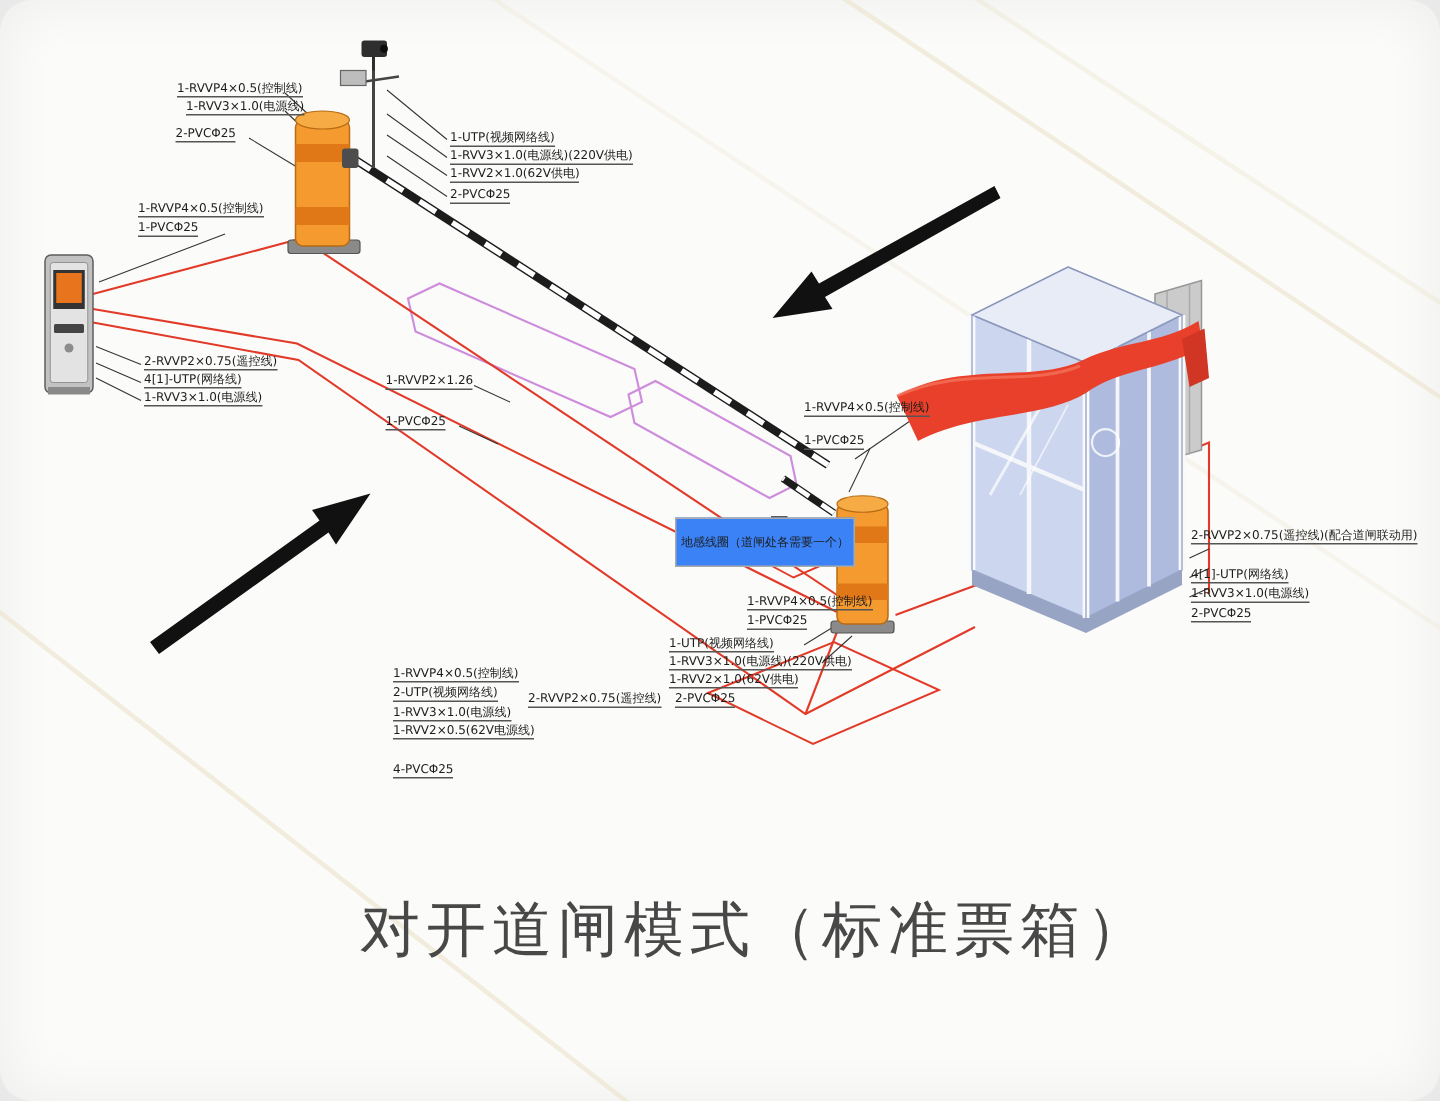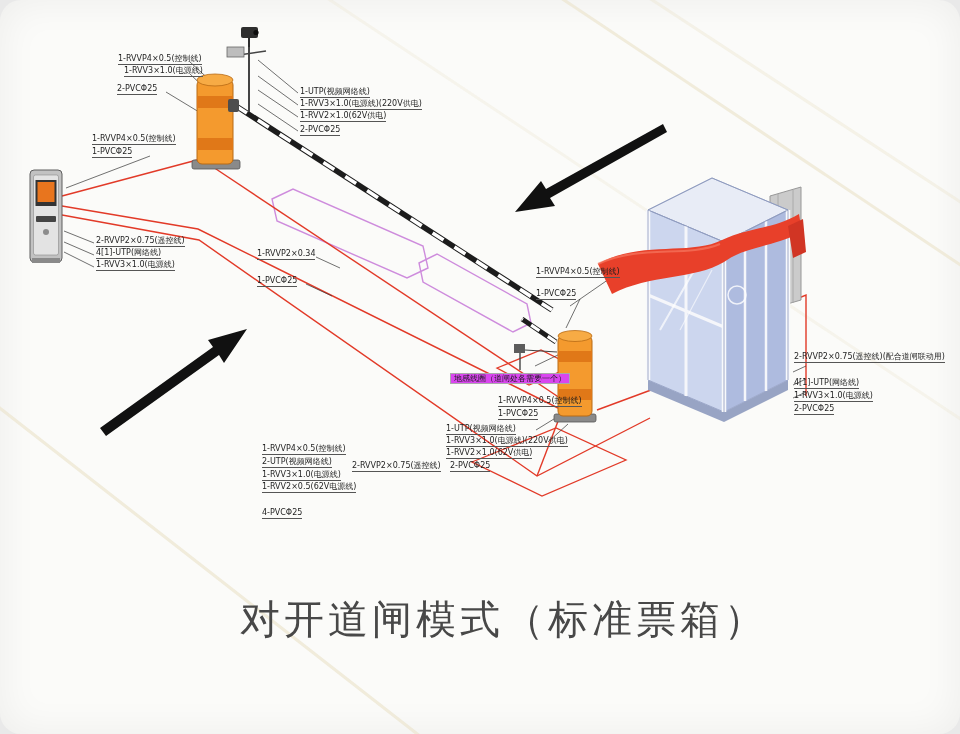--- a/index.html
+++ b/index.html
@@ -10,21 +10,21 @@
     box-shadow:inset 0 0 40px rgba(0,0,0,0.06);
     border-radius:21px;
   }
   svg{position:absolute;left:0;top:0;}
   .label-layer{position:absolute;left:0;top:0;width:960px;height:734px;pointer-events:none;}
   .lbl{
     position:absolute;font-size:8px;line-height:1.15;color:#1d1d1d;
     white-space:nowrap;letter-spacing:0;
   }
   .lbl.u{border-bottom:1px solid #555;padding-bottom:1px;}
-  .lbl.bg{background:#d946ef;padding:0 3px;border:0.5px solid #aaa;margin-top:28px;}
+  .lbl.bg{background:#3b82f6;padding:11px 3px;border:0.5px solid #aaa;}
   .diagram-title{
     position:absolute;left:0;right:0;top:592px;text-align:center;
     font-size:40px;font-weight:500;color:#484848;letter-spacing:4px;padding-left:48px;
   }
 </style>
 </head>
 <body>
 
 <div class="canvas">
 
@@ -177,21 +177,21 @@
       <div class="lbl u" style="left: 117px; top: 84px;">2-PVCΦ25</div>
       <div class="lbl u" style="left: 92px; top: 134px;">1-RVVP4×0.5(控制线)</div>
       <div class="lbl u" style="left: 92px; top: 147px;">1-PVCΦ25</div>
       <div class="lbl u" style="left: 300px; top: 87px;">1-UTP(视频网络线)</div>
       <div class="lbl u" style="left: 300px; top: 99px;">1-RVV3×1.0(电源线)(220V供电)</div>
       <div class="lbl u" style="left: 300px; top: 111px;">1-RVV2×1.0(62V供电)</div>
       <div class="lbl u" style="left: 300px; top: 125px;">2-PVCΦ25</div>
       <div class="lbl u" style="left: 96px; top: 236px;">2-RVVP2×0.75(遥控线)</div>
       <div class="lbl u" style="left: 96px; top: 248px;">4[1]-UTP(网络线)</div>
       <div class="lbl u" style="left: 96px; top: 260px;">1-RVV3×1.0(电源线)</div>
-      <div class="lbl u" style="left: 257px; top: 249px;">1-RVVP2×0.34</div>
+      <div class="lbl u" style="left: 257px; top: 249px;">1-RVVP2×1.26</div>
       <div class="lbl u" style="left: 257px; top: 276px;">1-PVCΦ25</div>
       <div class="lbl u" style="left: 536px; top: 267px;">1-RVVP4×0.5(控制线)</div>
       <div class="lbl u" style="left: 536px; top: 289px;">1-PVCΦ25</div>
       <div class="lbl bg" style="left: 450px; top: 345px;">地感线圈（道闸处各需要一个）</div>
       <div class="lbl u" style="left: 498px; top: 396px;">1-RVVP4×0.5(控制线)</div>
       <div class="lbl u" style="left: 498px; top: 409px;">1-PVCΦ25</div>
       <div class="lbl u" style="left: 446px; top: 424px;">1-UTP(视频网络线)</div>
       <div class="lbl u" style="left: 446px; top: 436px;">1-RVV3×1.0(电源线)(220V供电)</div>
       <div class="lbl u" style="left: 446px; top: 448px;">1-RVV2×1.0(62V供电)</div>
       <div class="lbl u" style="left: 450px; top: 461px;">2-PVCΦ25</div>

